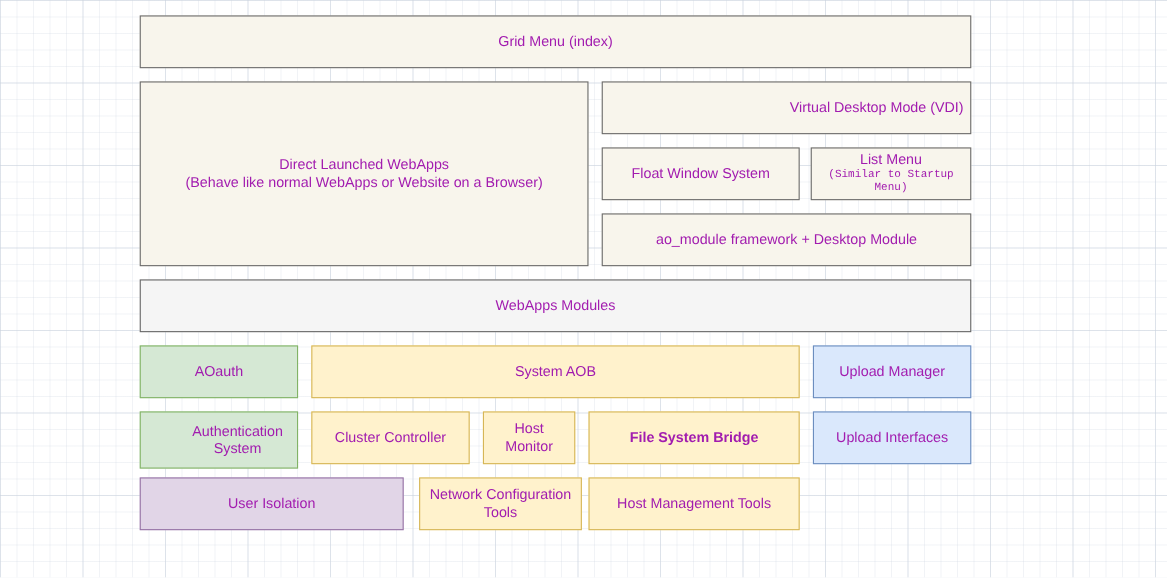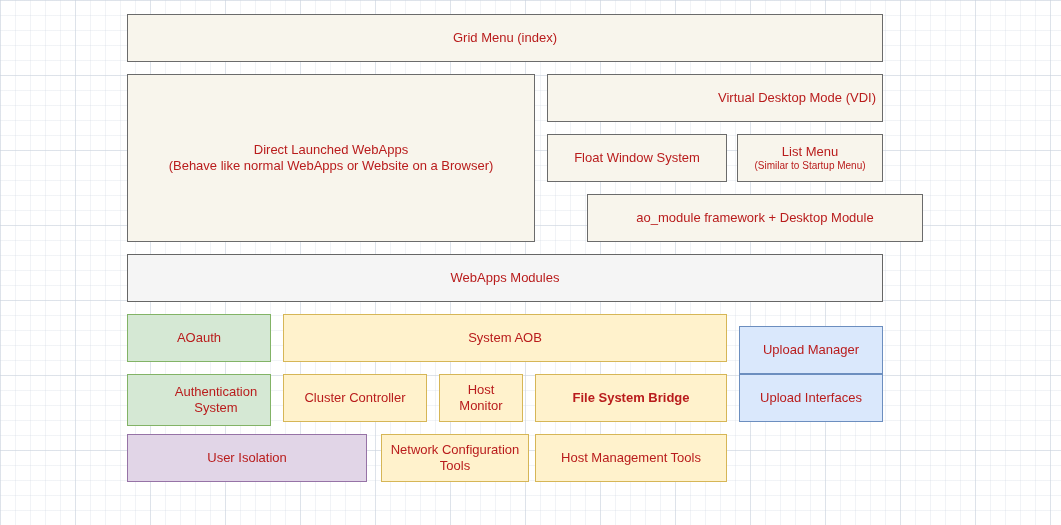--- a/index.html
+++ b/index.html
@@ -23,33 +23,34 @@
   }
   .box {
     position: absolute;
     box-sizing: border-box;
     display: flex;
     flex-direction: column;
     align-items: center;
     justify-content: center;
     text-align: center;
     font-size: 13px;
-    color: #b91c1c;
+    color: #a21caf;
     line-height: 1.25;
     padding: 2px 6px;
     border: 1px solid #666666;
   }
   .cream  { background: #f8f5ec; border-color: #6b6b6b; }
   .gray   { background: #f5f5f5; border-color: #666666; }
   .green  { background: #d5e8d4; border-color: #82b366; }
   .yellow { background: #fff2cc; border-color: #d6b656; }
   .blue   { background: #dae8fc; border-color: #6c8ebf; }
   .purple { background: #e1d5e7; border-color: #9673a6; }
   .sub {
     font-size: 10px;
+    font-family: Liberation Mono, monospace;
   }
 </style>
 </head>
 <body>
 
 <div class="canvas">
 
   <div class="box cream" style="left:127px; top:14px; width:756px; height:48px;">
     <span>Grid Menu (index)</span>
   </div>
@@ -65,37 +66,37 @@
 
   <div class="box cream" style="left:547px; top:134px; width:180px; height:48px;">
     <span>Float Window System</span>
   </div>
 
   <div class="box cream" style="left:737px; top:134px; width:146px; height:48px;">
     <span>List Menu</span>
     <span class="sub">(Similar to Startup Menu)</span>
   </div>
 
-  <div class="box cream" style="left:547px; top:194px; width:336px; height:48px;margin-left:40px;">
+  <div class="box cream" style="left:547px; top:194px; width:336px; height:48px;">
     <span>ao_module framework + Desktop Module</span>
   </div>
 
   <div class="box gray" style="left:127px; top:254px; width:756px; height:48px;">
     <span>WebApps Modules</span>
   </div>
 
   <div class="box green" style="left:127px; top:314px; width:144px; height:48px;">
     <span>AOauth</span>
   </div>
 
   <div class="box yellow" style="left:283px; top:314px; width:444px; height:48px;">
     <span>System AOB</span>
   </div>
 
-  <div class="box blue" style="left:739px; top:326px; width:144px; height:48px;">
+  <div class="box blue" style="left:739px; top:314px; width:144px; height:48px;">
     <span>Upload Manager</span>
   </div>
 
   <div class="box green" style="left:127px; top:374px; width:144px; height:52px;padding-left:40px;">
     <span>Authentication System</span>
   </div>
 
   <div class="box yellow" style="left:283px; top:374px; width:144px; height:48px;">
     <span>Cluster Controller</span>
   </div>

